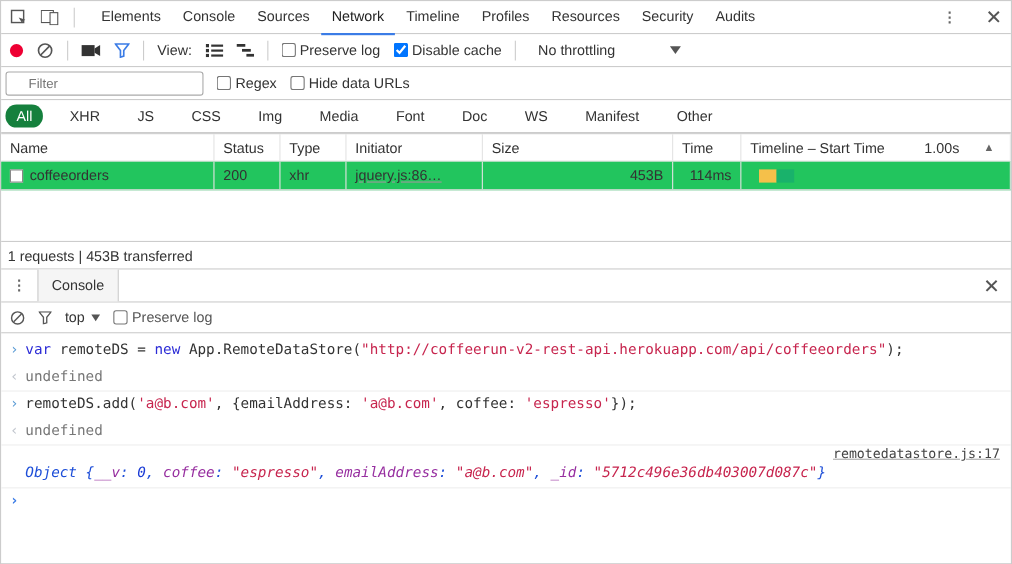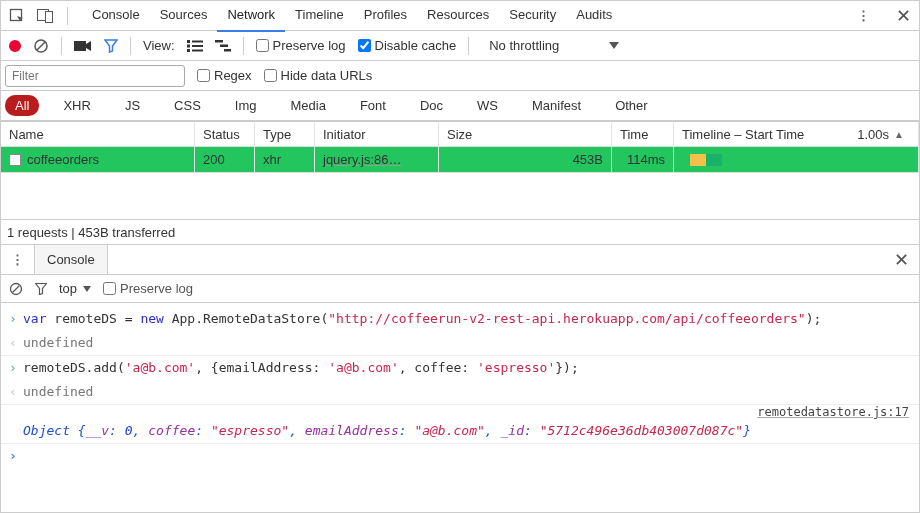--- a/index.html
+++ b/index.html
@@ -20,41 +20,41 @@
   .icon-svg { display:inline-flex; align-items:center; justify-content:center; }
   .sep { width:1px; height:18px; background:#ccc; }
   .view-label { color:#333; }
   .checkbox { display:flex; align-items:center; gap:4px; }
   .checkbox input { margin:0; }
   .throttling { display:flex; align-items:center; gap:50px; color:#333; margin-left:8px; }
   .tri-down { width:0; height:0; border-left:5px solid transparent; border-right:5px solid transparent; border-top:7px solid #555; }
 
   
   .filterbar { display:flex; align-items:center; height:30px; padding:0 4px; gap:12px; border-bottom:1px solid #ccc; }
-  .filterbar input[type=text] { width:180px; height:22px; padding:2px 6px; border:1px solid #aaa; border-radius:3px; font-size:12px; }
+  .filterbar input[type=text] { width:180px; height:22px; padding:2px 20px; border:1px solid #aaa; border-radius:3px; font-size:12px; }
 
   
   .typebar { display:flex; align-items:center; height:30px; padding:0 4px; gap:14px; border-bottom:1px solid #ccc; }
   .type-pill { padding:3px 10px; border-radius:10px; color:#333; cursor:pointer; }
-  .type-pill.active { background:#b91c1c; color:#fff; }
+  .type-pill.active { background:#15803d; color:#fff; }
 
   
   .net-table { flex:0 0 auto; }
   .thead, .trow { display:flex; align-items:center; height:26px; border-bottom:1px solid #ddd; }
   .thead { background:#fff; color:#333; font-weight:400; border-top:1px solid #ccc;}
   .thead .cell, .trow .cell { padding:0 8px; border-right:1px solid #e3e3e3; height:100%; display:flex; align-items:center; overflow:hidden; white-space:nowrap; text-overflow:ellipsis; }
   .col-name { width:194px; }
   .col-status { width:60px; }
   .col-type { width:60px; }
   .col-initiator { width:124px; }
   .col-size { width:173px; justify-content:flex-end; }
   .col-time { width:62px; justify-content:flex-end;}
   .col-timeline { flex:1; position:relative; border-right:none; }
   .thead .col-timeline { justify-content:space-between; }
-  .timeline-scale { color:#333; margin-right:6px; display:flex; align-items:center; gap:3px;}
+  .timeline-scale { color:#333; margin-right:6px; display:flex; align-items:center; gap:20px;}
   .trow { background:#22c55e; }
   .trow .col-name { gap:6px; }
   .row-checkbox { width:12px; height:12px; border:1px solid #888; background:#fff; }
   .initiator-link { color:#333; text-decoration:underline; text-decoration-color:#999; cursor:pointer;}
   .tl-bar { height:12px; display:flex; margin-left:8px; }
   .tl-wait { width:16px; background:#f5c04a; }
   .tl-dl { width:16px; background:#19b26b; }
   .net-rest { flex:1 1 auto; }
   .sort-arrow { font-size:10px; color:#666; margin-left:2px;}
 
@@ -104,20 +104,21 @@
     </span>
     <span class="icon-svg">
       <svg width="18" height="14" viewBox="0 0 18 14">
           <rect x="0.5" y="0.5" width="11" height="11" fill="none" stroke="#555"></rect>
           <rect x="8.5" y="2.5" width="7" height="11" fill="#fff" stroke="#555"></rect>
         </svg>
     </span>
     <span class="sep"></span>
   </div>
   <div class="tabs">
+    <div class="tab">Elements</div>
     <div class="tab">Console</div>
     <div class="tab">Sources</div>
     <div class="tab active">Network</div>
     <div class="tab">Timeline</div>
     <div class="tab">Profiles</div>
     <div class="tab">Resources</div>
     <div class="tab">Security</div>
     <div class="tab">Audits</div>
   </div>
   <div class="right-icons">

